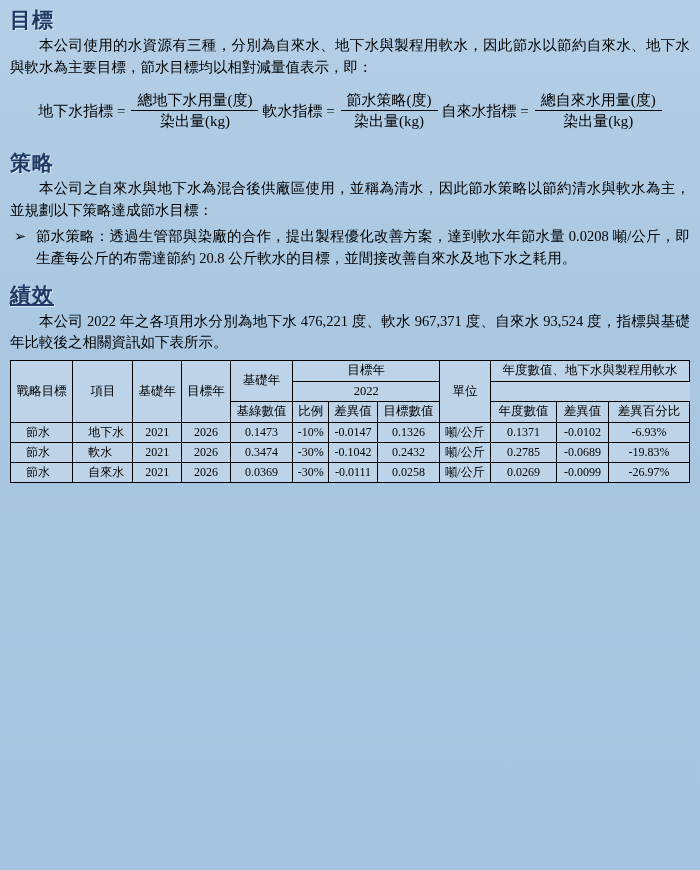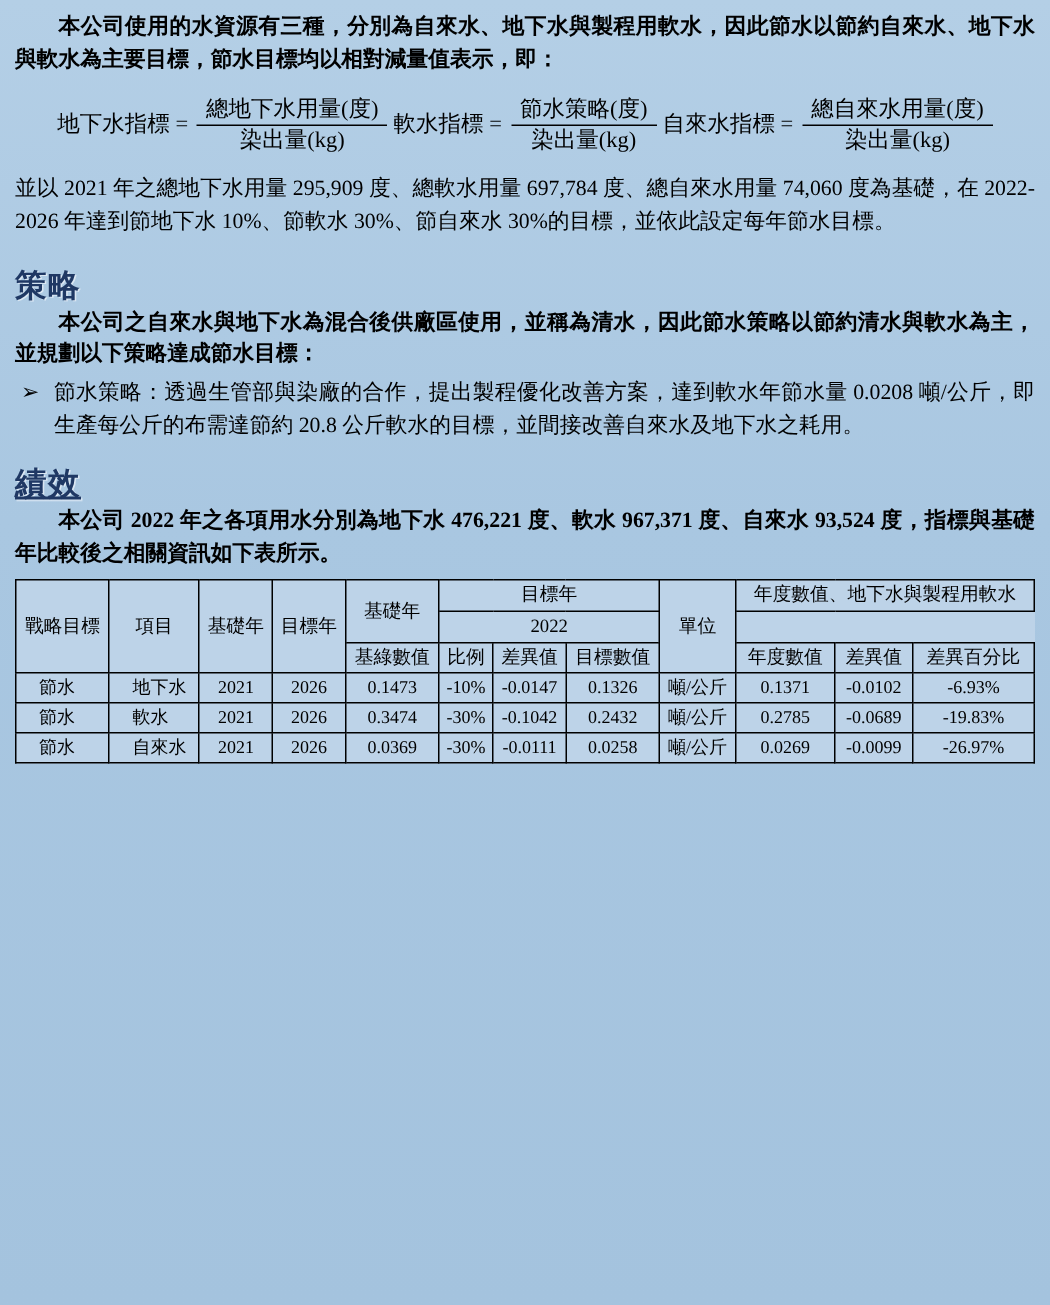--- a/index.html
+++ b/index.html
@@ -33,21 +33,20 @@
   }
   p.body-text {
     font-size: 14.5px;
     line-height: 1.5;
     margin: 2px 0 4px 0;
     text-align: justify;
     text-indent: 0;
   }
   p.indent {
     text-indent: 29px;
-    font-weight: bold;
   }
   .formula-block {
     margin: 10px 0 10px 0;
     text-align: center;
   }
   .formula {
     display: inline-flex;
     align-items: center;
     justify-content: center;
     font-size: 15px;
@@ -115,20 +114,21 @@
   }
   .tbl-wrap {
     margin-top: 4px;
   }
 </style>
 </head>
 <body>
 
 <div class="page">
 
+  <h2 class="section-title">目標</h2>
 
   <p class="body-text indent">本公司使用的水資源有三種，分別為自來水、地下水與製程用軟水，因此節水以節約自來水、地下水與軟水為主要目標，節水目標均以相對減量值表示，即：</p>
 
   <div class="formula-block">
     <div class="formula">
       <span class="lhs">地下水指標 =</span>
       <span class="frac">
         <span class="num">總地下水用量(度)</span>
         <span class="den">染出量(kg)</span>
       </span>
@@ -142,21 +142,20 @@
     </div>
     <div class="formula">
       <span class="lhs">自來水指標 =</span>
       <span class="frac">
         <span class="num">總自來水用量(度)</span>
         <span class="den">染出量(kg)</span>
       </span>
     </div>
   </div>
 
-  <p class="body-text">並以 2021 年之總地下水用量 295,909 度、總軟水用量 697,784 度、總自來水用量 74,060 度為基礎，在 2022-2026 年達到節地下水 10%、節軟水 30%、節自來水 30%的目標，並依此設定每年節水目標。</p>
 
   <h2 class="section-title" style="margin-top:18px;">策略</h2>
 
   <p class="body-text indent">本公司之自來水與地下水為混合後供廠區使用，並稱為清水，因此節水策略以節約清水與軟水為主，並規劃以下策略達成節水目標：</p>
 
   <div class="bullet-row">
     <span class="bullet-mark">➢</span>
     <span class="bullet-text">節水策略：透過生管部與染廠的合作，提出製程優化改善方案，達到軟水年節水量 0.0208 噸/公斤，即生產每公斤的布需達節約 20.8 公斤軟水的目標，並間接改善自來水及地下水之耗用。</span>
   </div>
 

